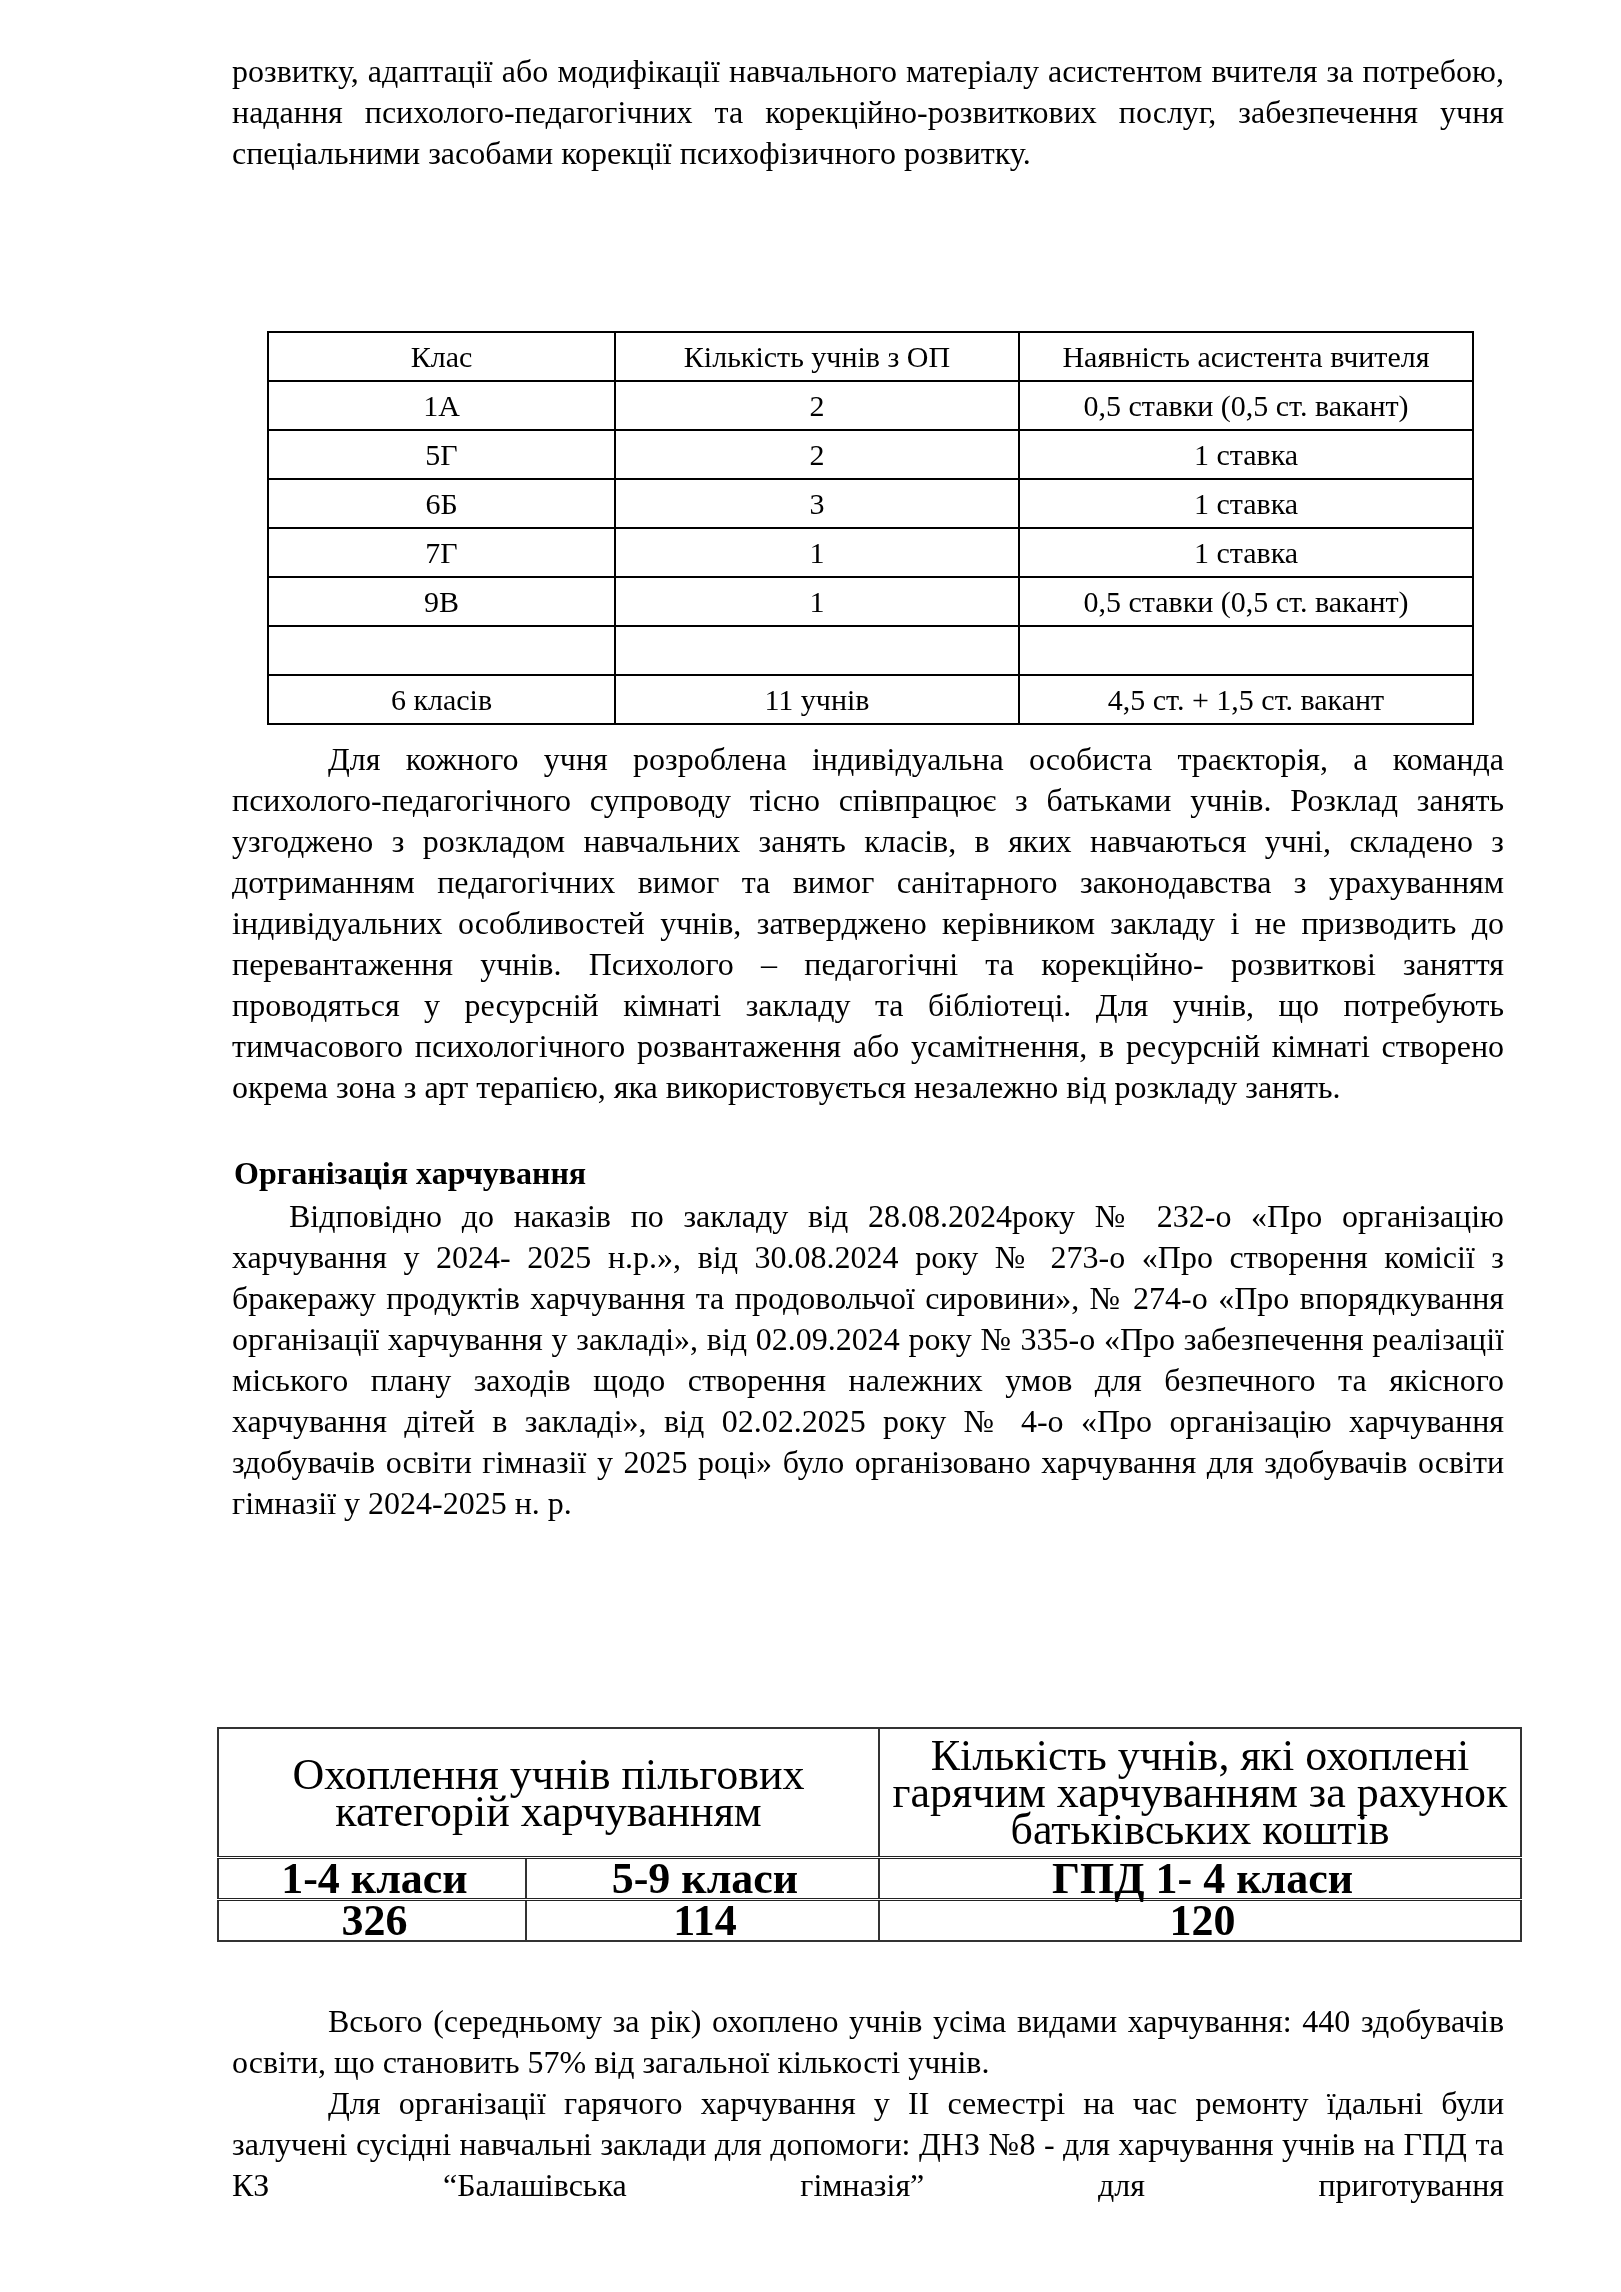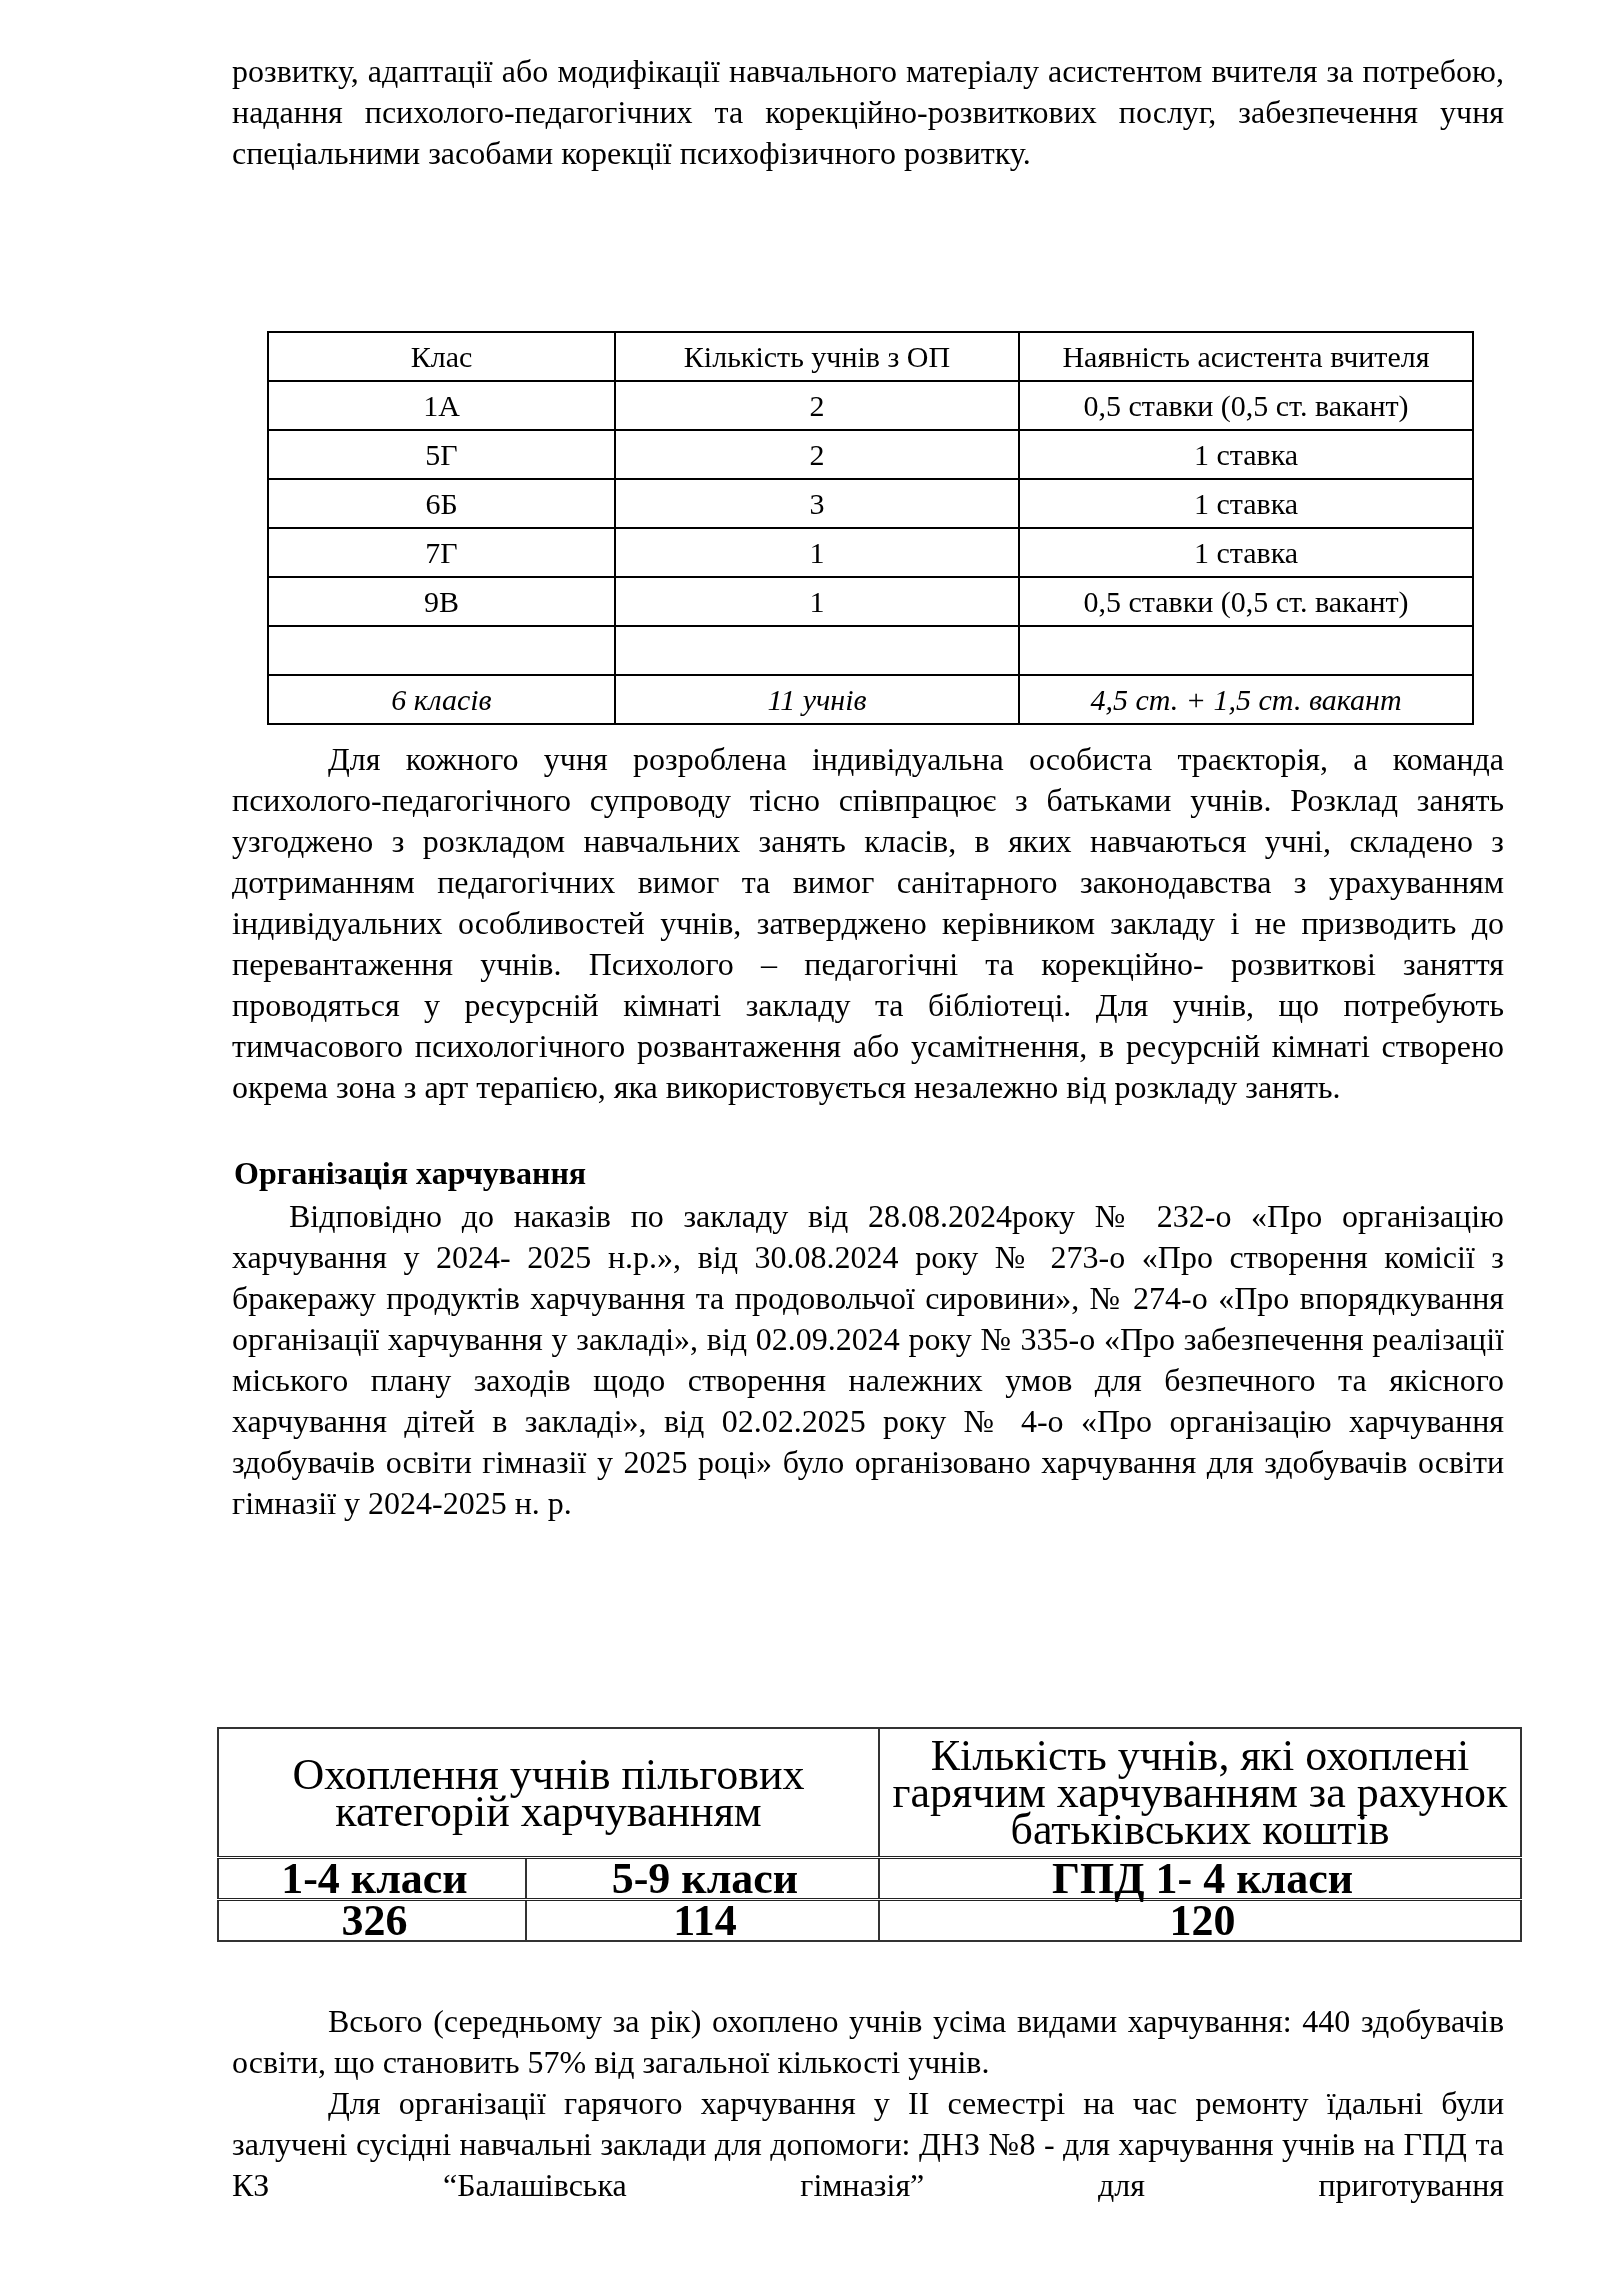--- a/index.html
+++ b/index.html
@@ -18,21 +18,21 @@
   .caption {
     font-style: italic; text-align: center; font-size: 32px; line-height: 41px;
     margin: 0; padding-left: 39px;
   }
   table { border-collapse: collapse; }
   .t1 { position: absolute; left: 267px; top: 331px; width: 1207px; }
   .t1 td {
     border: 2.5px solid #000; height: 39px; padding: 4px; text-align: center;
     font-size: 30px; line-height: 38px; vertical-align: middle;
   }
-  .t1 td.it { font-style: italic; }
+  .t1 td.it { }
   .t2 { position: absolute; left: 217px; top: 1727px; width: 1305px; }
   .t2 td {
     border: 2px solid #333; padding: 0 5.9px; text-align: center;
     font-size: 44px; line-height: 37px; vertical-align: middle;
   }
   .t2 tr.h td { height: 127px; }
   .t2 tr.b td { font-weight: bold; height: 39px; padding-left: 11px; }
   .t2 tr.b2 td { border-top: 3.4px double #222; }
   .heading { font-weight: bold; font-size: 32px; line-height: 41px; margin: 2px; }
 </style>

